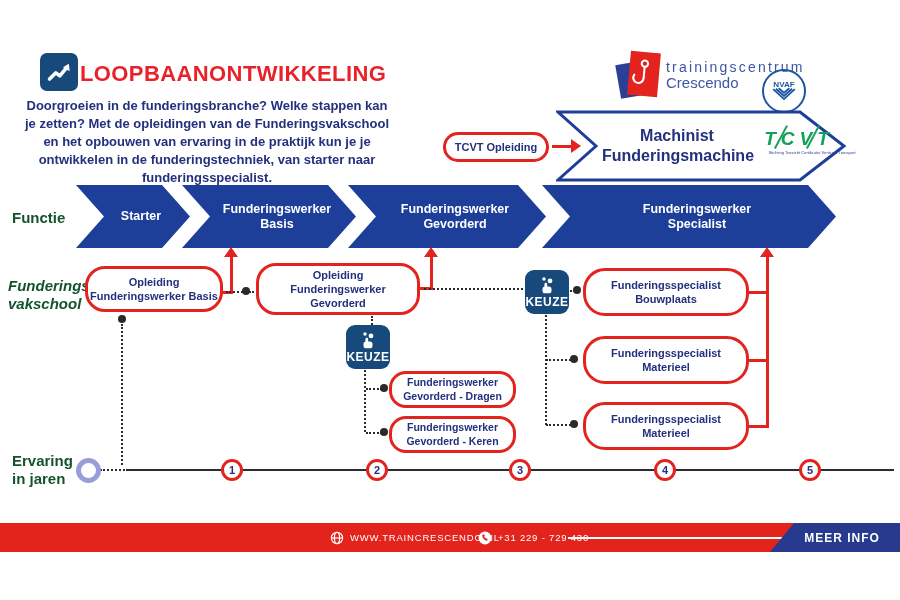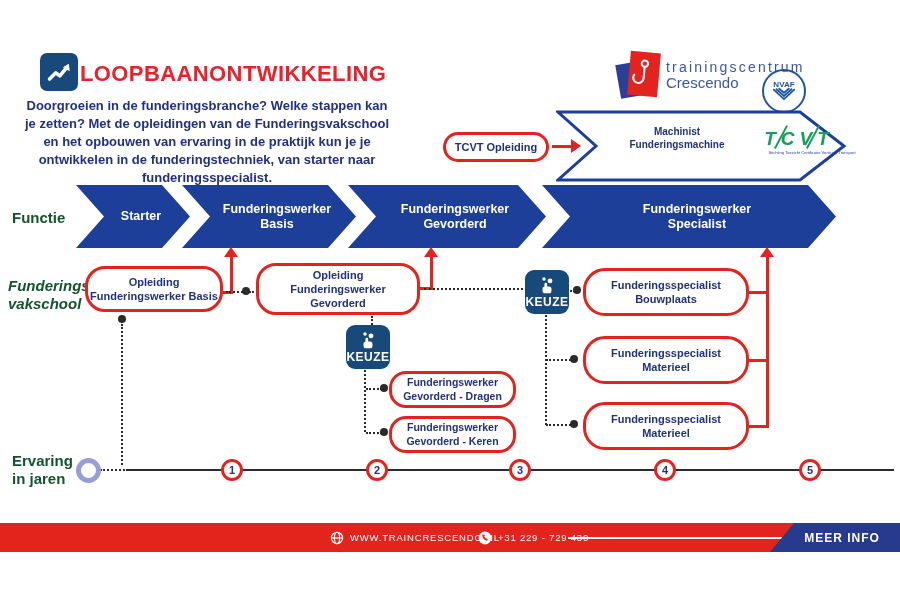--- a/index.html
+++ b/index.html
@@ -28,21 +28,21 @@
 
   
   .tcvt-pill { position:absolute; left:443px; top:132px; width:106px; height:30px; background:#fff;
     border:3px solid #e2231e; border-radius:16px; display:flex; align-items:center; justify-content:center;
     color:#23307d; font-weight:700; font-size:11px; }
   .r-arrow-line { position:absolute; left:552px; top:145px; width:20px; height:3px; background:#e2231e; }
   .r-arrow-head { position:absolute; left:571px; top:139px; width:0; height:0;
     border-top:7px solid transparent; border-bottom:7px solid transparent; border-left:10px solid #e2231e; }
   .mach-banner { position:absolute; left:556px; top:110px; width:292px; height:72px; }
   .mach-text { position:absolute; left:46px; top:16px; width:150px; text-align:center; color:#23307d;
-    font-weight:800; font-size:10px; line-height:1.25; }
+    font-weight:800; font-size:16px; line-height:1.25; }
   .tcvt-logo { position:absolute; left:198px; top:18px; width:90px; text-align:center; }
   .tcvt-word { font-style:italic; font-weight:800; font-size:19px; color:#14a05a; letter-spacing:5px; position:relative; }
   .tcvt-slash { position:absolute; width:1.6px; height:26px; background:#14a05a; top:-4px; transform:rotate(28deg); }
   .tcvt-cap { font-size:6px; color:#2b3f96; transform:scale(.68); transform-origin:center top; white-space:nowrap; margin-top:1px; }
 
   
   .row-label { position:absolute; color:#14532d; font-weight:800; font-size:15px; line-height:1.2; }
   .step { position:absolute; top:185px; height:63px; background:#1d3e99; color:#fff;
     display:flex; flex-direction:column; align-items:center; justify-content:center;
     font-weight:800; font-size:12.5px; line-height:1.2; padding-left:16px;

